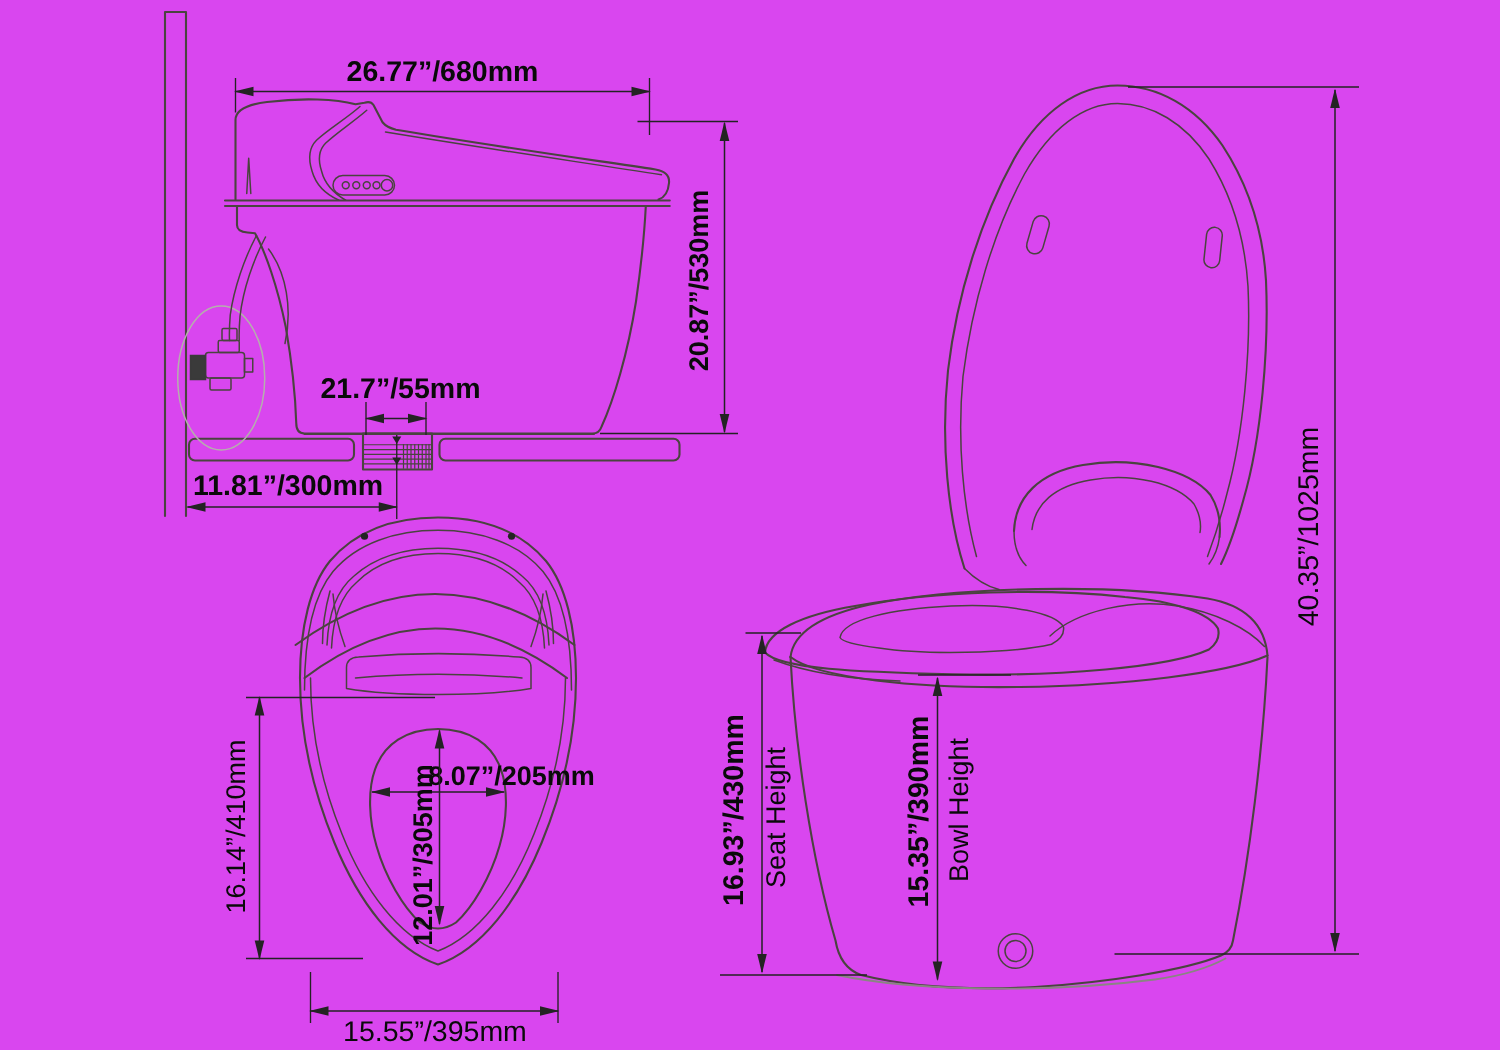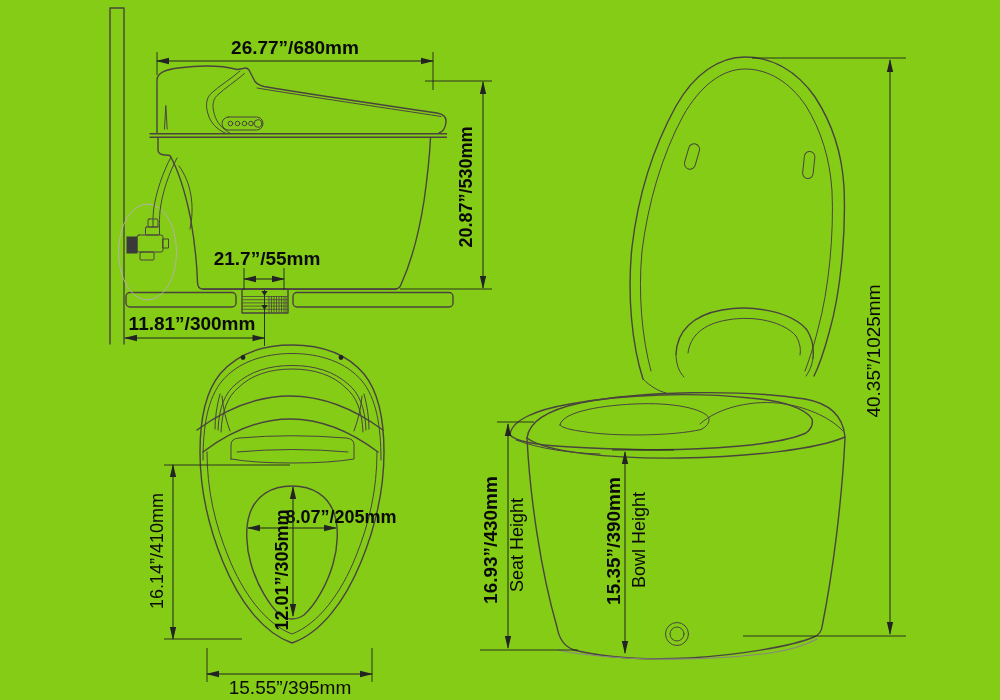--- a/index.html
+++ b/index.html
@@ -1,16 +1,16 @@
 <!DOCTYPE html>
 <html><head>
 <meta charset="utf-8">
 <style>
   html,body{margin:0;padding:0;background:#ffffff;}
-  .canvas{position:relative;width:1000px;height:700px;background:#84cc16;overflow:hidden;text-align:center;}
+  .canvas{position:relative;width:1000px;height:700px;background:#d946ef;overflow:hidden;text-align:center;}
   svg{display:block;}
   .draw{stroke:#4a443f;fill:none;stroke-width:1.4;stroke-linecap:round;stroke-linejoin:round;}
   .thin{stroke:#4a443f;fill:none;stroke-width:1;stroke-linecap:round;stroke-linejoin:round;}
   .lite{stroke:#8a8582;fill:none;stroke-width:1.2;stroke-linecap:round;}
   .dimline{stroke:#232323;stroke-width:1;fill:none;}
   .ext{stroke:#232323;stroke-width:0.9;fill:none;}
   .hatch{stroke:#4a443f;stroke-width:0.8;fill:none;}
   .ghost{stroke:#b5b0ac;stroke-width:1;fill:none;}
   text{font-family:"Liberation Sans","DejaVu Sans",sans-serif;fill:#0a0a0a;}
   .b{font-weight:bold;}

